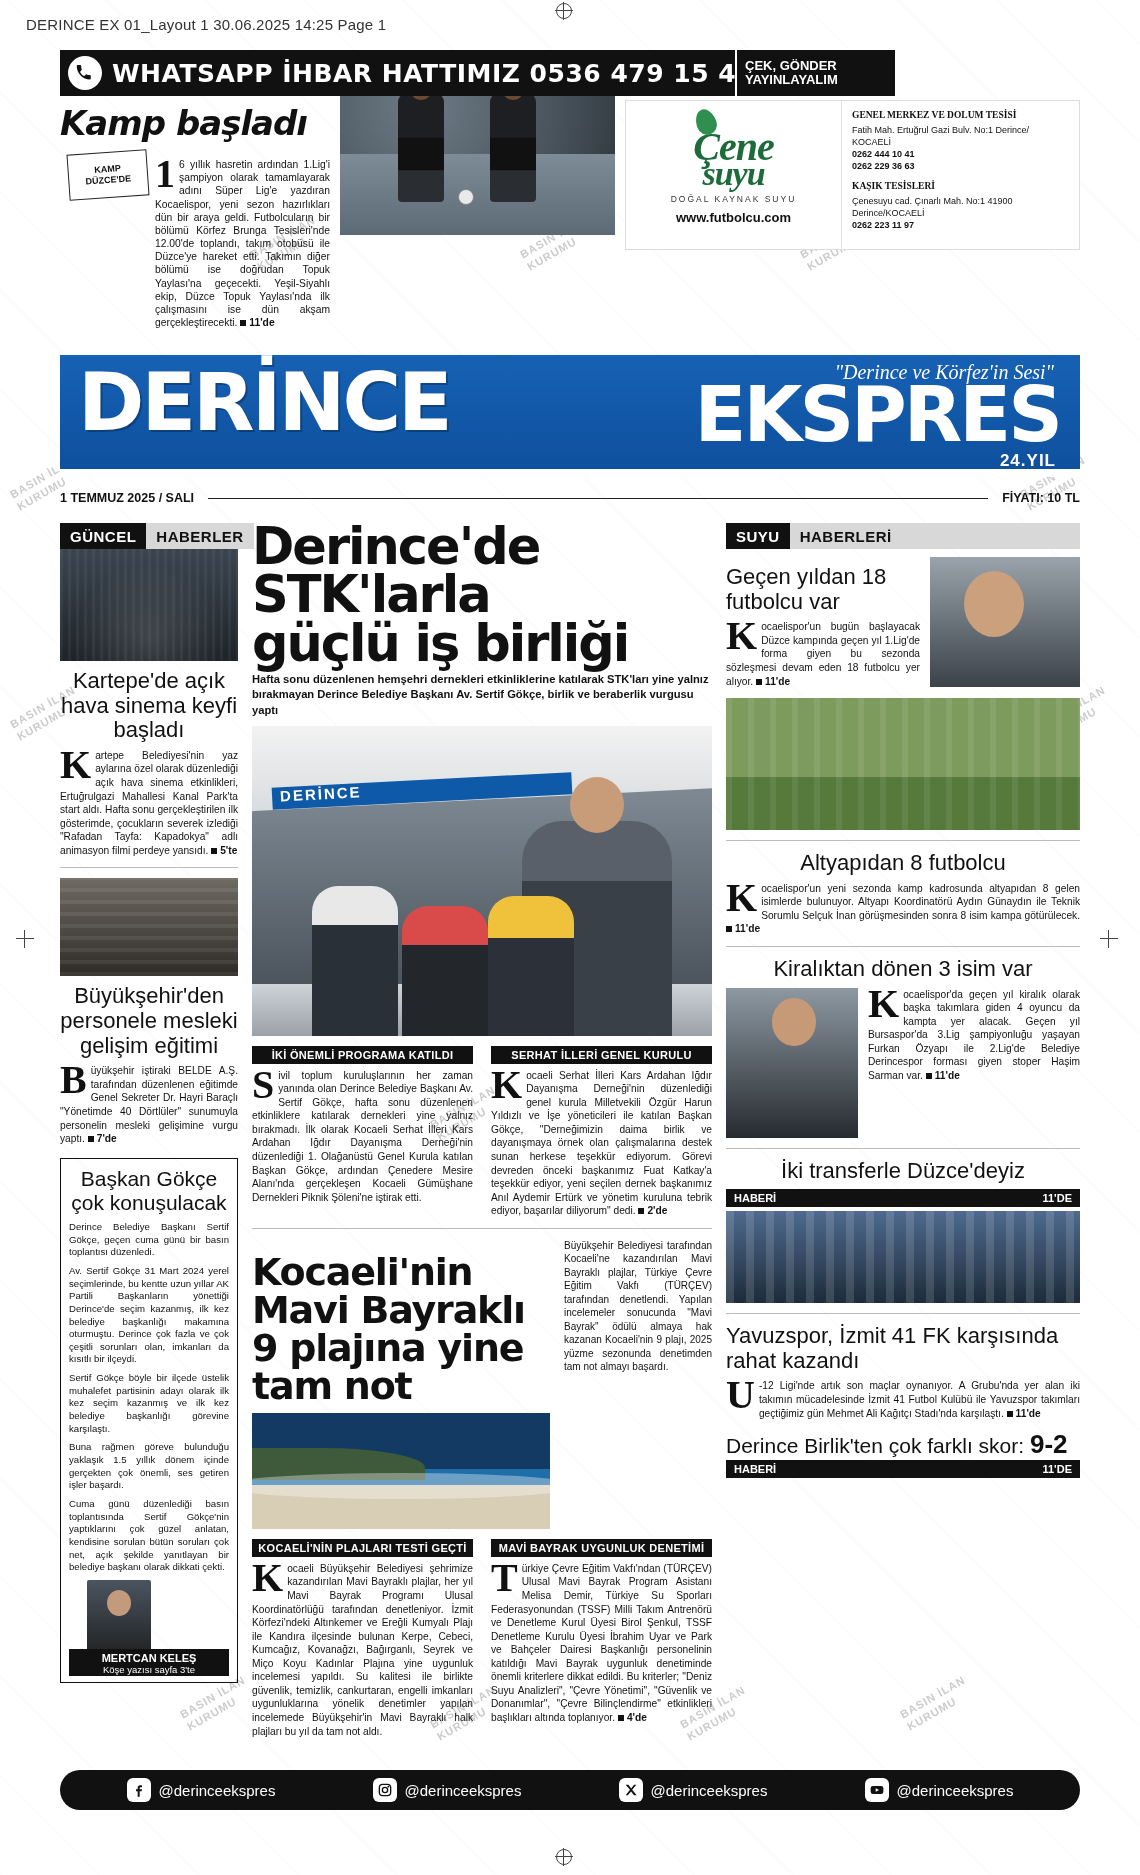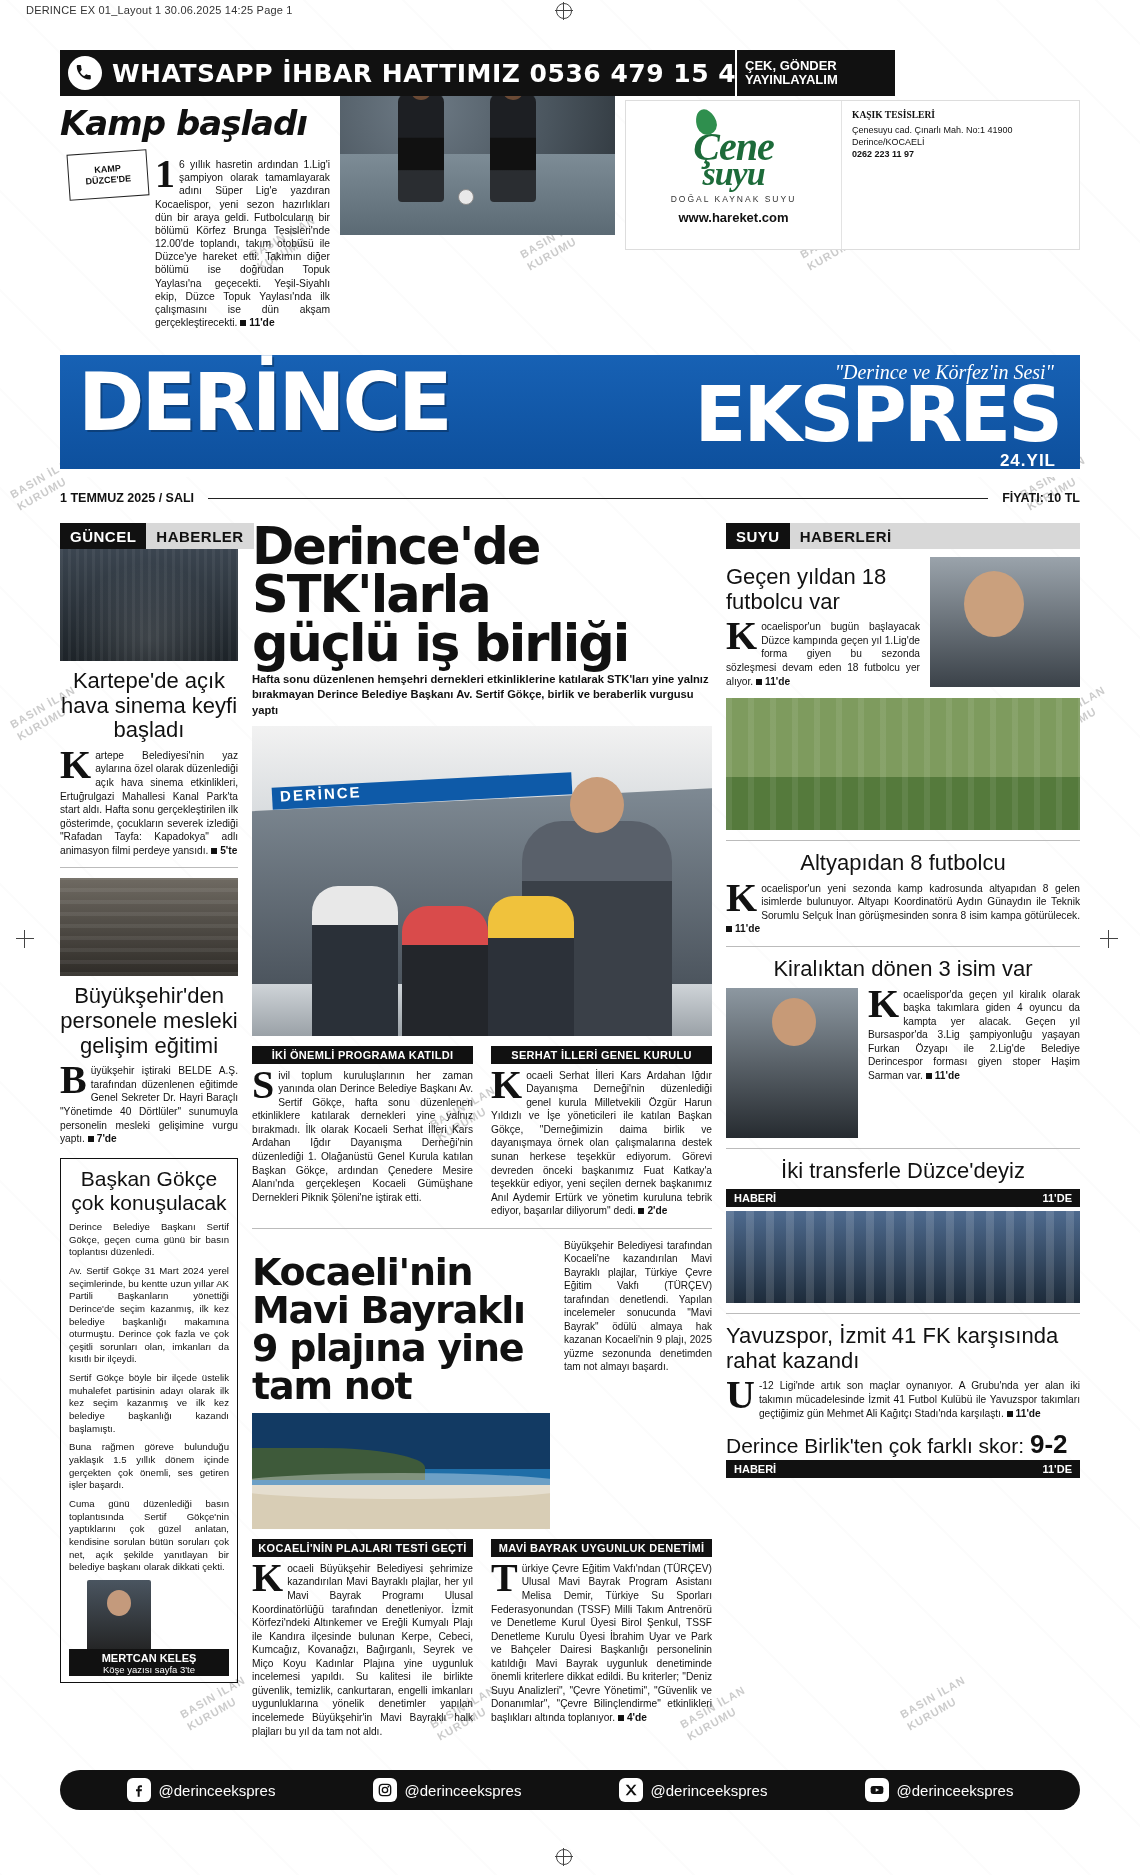--- a/index.html
+++ b/index.html
@@ -12,22 +12,22 @@
     position:relative;
     overflow:hidden;
   }
   .page {
     position:absolute; inset:0;
     background:
       repeating-linear-gradient(45deg, rgba(0,0,0,0.012) 0 2px, rgba(0,0,0,0) 2px 70px);
   }
   
   .slug {
-    position:absolute; left:26px; top:4px;
-    font-size:11px; color:#333; letter-spacing:.2px;
+    position:absolute; left:26px; top:16px;
+    font-size:15px; color:#333; letter-spacing:.2px;
     font-family:"Liberation Sans", sans-serif;
   }
   .cropmark { position:absolute; width:18px; height:18px; }
   .cropmark:before, .cropmark:after {
     content:""; position:absolute; background:#444;
   }
   .cropmark:before { left:0; top:8px; width:18px; height:1px; }
   .cropmark:after { left:8px; top:0; width:1px; height:18px; }
   .cm-ring { position:absolute; width:16px; height:16px; border:1px solid #444; border-radius:50%; }
 
@@ -437,23 +437,29 @@
     </div>
 
     <div class="ad-box">
       <div class="ad-left">
         <div class="ad-drop"></div>
         <div class="ad-logo">
           <span>Çene</span>
           <small>suyu</small>
         </div>
         <div class="ad-sub">DOĞAL KAYNAK SUYU</div>
-        <div class="ad-url">www.hareket.com</div>
+        <div class="ad-url">www.futbolcu.com</div>
       </div>
       <div class="ad-right">
+        <div class="blk">
+          <h4>GENEL MERKEZ VE DOLUM TESİSİ</h4>
+          <div>Fatih Mah. Ertuğrul Gazi Bulv. No:1 Derince/ KOCAELİ</div>
+          <div class="tel">0262 444 10 41</div>
+          <div class="tel">0262 229 36 63</div>
+        </div>
         <div class="blk">
           <h4>KAŞIK TESİSLERİ</h4>
           <div>Çenesuyu cad. Çınarlı Mah. No:1 41900 Derince/KOCAELİ</div>
           <div class="tel">0262 223 11 97</div>
         </div>
       </div>
     </div>
   </div>
 
   <div class="masthead">
@@ -489,21 +495,21 @@
     <div class="hl">Büyükşehir'den personele mesleki gelişim eğitimi</div>
     <div class="body">
       <span class="dropcap">B</span><span>üyükşehir iştiraki BELDE A.Ş. tarafından düzenlenen eğitimde Genel Sekreter Dr. Hayri Baraçlı "Yönetimde 40 Dörtlüler" sunumuyla personelin mesleki gelişimine vurgu yaptı.</span>
       <span class="pg-ref"><span class="sq"></span><span>7'de</span></span>
     </div>
 
     <div class="boxed">
       <h3>Başkan Gökçe çok konuşulacak</h3>
       <p>Derince Belediye Başkanı Sertif Gökçe, geçen cuma günü bir basın toplantısı düzenledi.</p>
       <p>Av. Sertif Gökçe 31 Mart 2024 yerel seçimlerinde, bu kentte uzun yıllar AK Partili Başkanların yönettiği Derince'de seçim kazanmış, ilk kez belediye başkanlığı makamına oturmuştu. Derince çok fazla ve çok çeşitli sorunları olan, imkanları da kısıtlı bir ilçeydi.</p>
-      <p>Sertif Gökçe böyle bir ilçede üstelik muhalefet partisinin adayı olarak ilk kez seçim kazanmış ve ilk kez belediye başkanlığı kazandı başlamıştı.</p>
+      <p>Sertif Gökçe böyle bir ilçede üstelik muhalefet partisinin adayı olarak ilk kez seçim kazanmış ve ilk kez belediye başkanlığı görevine karşılaştı.</p>
       <p>Buna rağmen göreve bulunduğu yaklaşık 1.5 yıllık dönem içinde gerçekten çok önemli, ses getiren işler başardı.</p>
       <p>Cuma günü düzenlediği basın toplantısında Sertif Gökçe'nin yaptıklarını çok güzel anlatan, kendisine sorulan bütün soruları çok net, açık şekilde yanıtlayan bir belediye başkanı olarak dikkati çekti.</p>
       <div class="author">
         <div class="ph"></div>
         <div class="nm">
           <span>MERTCAN KELEŞ</span>
           <small>Köşe yazısı sayfa 3'te</small>
         </div>
       </div>
     </div>

